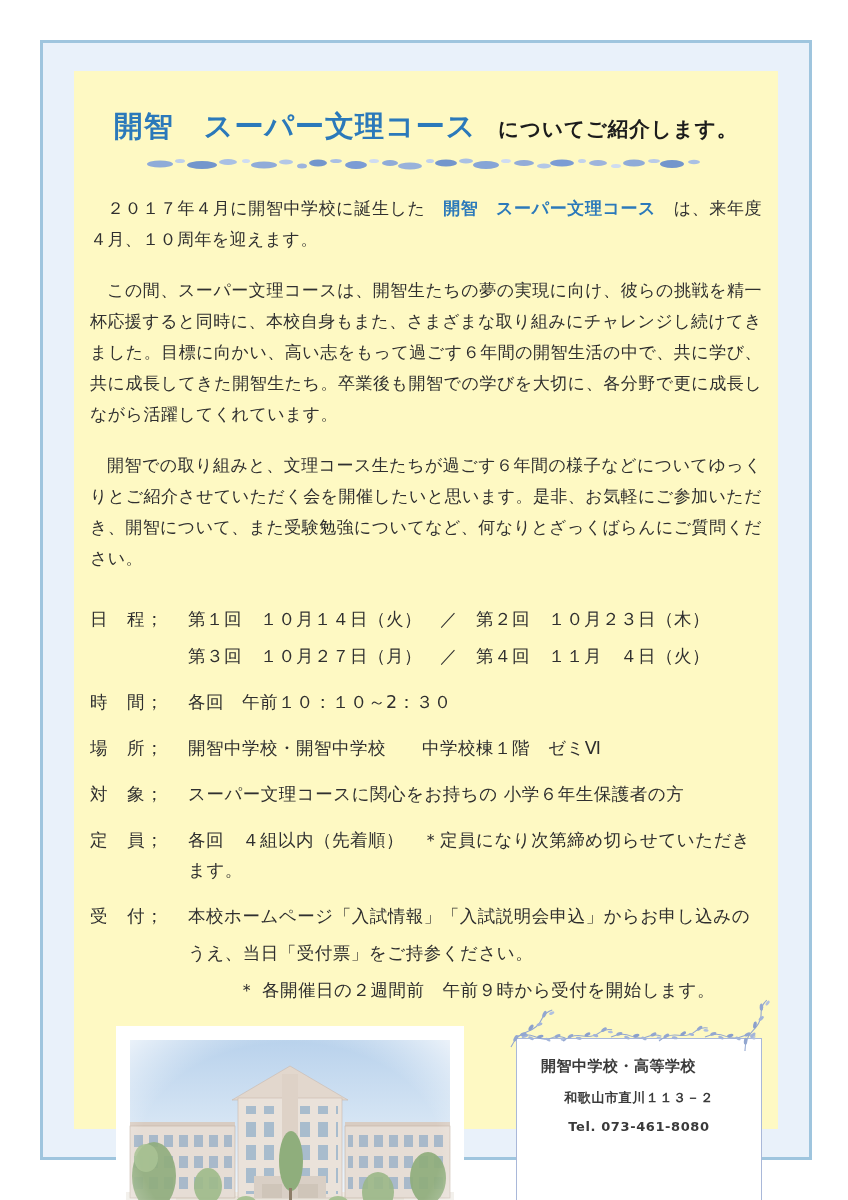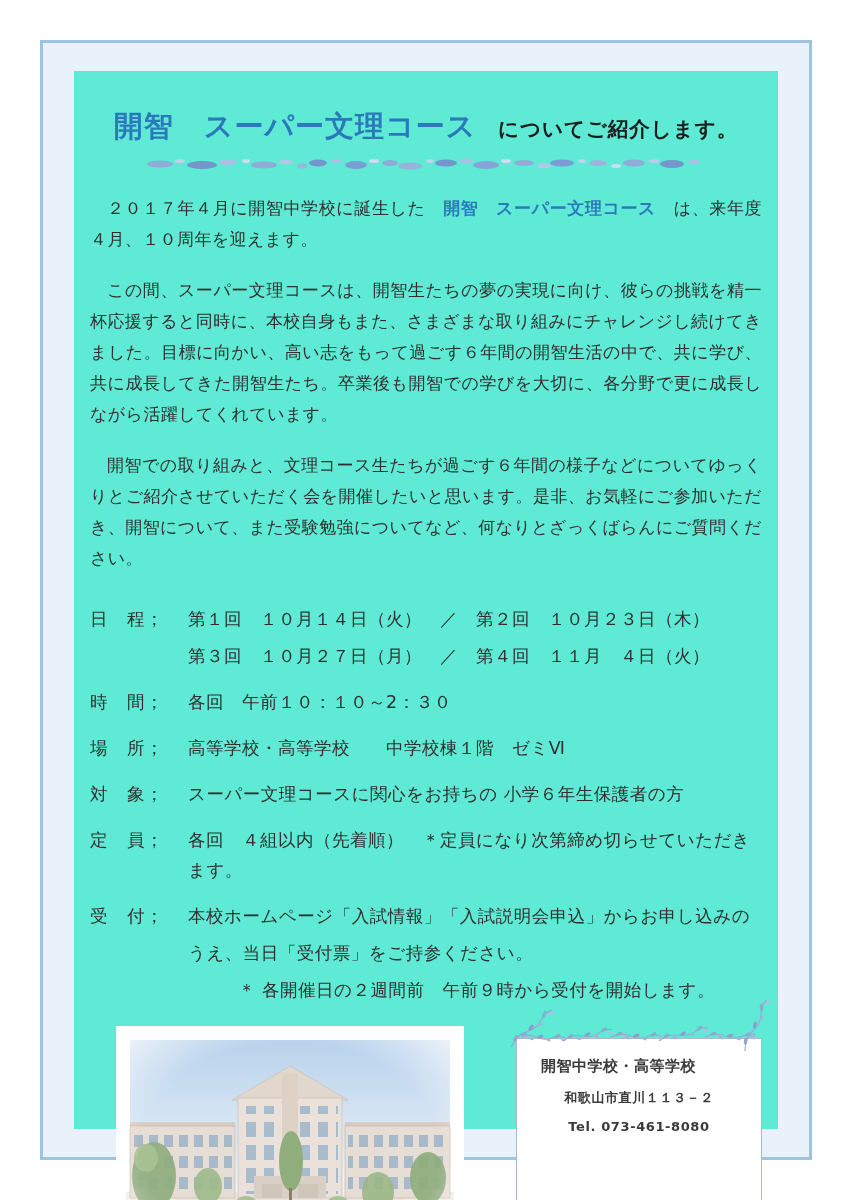--- a/index.html
+++ b/index.html
@@ -17,21 +17,21 @@
     font-family:"DejaVu Sans","Liberation Sans",sans-serif;
     color:var(--text);
   }
   .frame{
     position:absolute;left:40px;top:40px;width:772px;height:1120px;
     background:var(--frame-fill);
     border:3px solid var(--frame-border);
     padding:28px 31px 28px 31px;
   }
   .content{
-    width:100%;height:100%;background:#5eead4;position:relative;
+    width:100%;height:100%;background:#fef9c3;position:relative;
     padding:0 16px;
   }
   .title-row{
     padding-top:36px;text-align:center;white-space:nowrap;
   }
   .t-blue{
     color:var(--accent);font-size:29px;font-weight:bold;letter-spacing:1px;
   }
   .t-dark{
     color:#1c1c1c;font-size:20.5px;font-weight:bold;letter-spacing:1px;
@@ -134,21 +134,21 @@
       </div>
       <div class="srow">
         <div class="slabel">時　間；</div>
         <div class="slines">
           <div class="sline">各回　午前１０：１０～2：３０</div>
         </div>
       </div>
       <div class="srow">
         <div class="slabel">場　所；</div>
         <div class="slines">
-          <div class="sline">高等学校・高等学校　　中学校棟１階　ゼミⅥ</div>
+          <div class="sline">開智中学校・開智中学校　　中学校棟１階　ゼミⅥ</div>
         </div>
       </div>
       <div class="srow">
         <div class="slabel">対　象；</div>
         <div class="slines">
           <div class="sline">スーパー文理コースに関心をお持ちの 小学６年生保護者の方</div>
         </div>
       </div>
       <div class="srow">
         <div class="slabel">定　員；</div>

